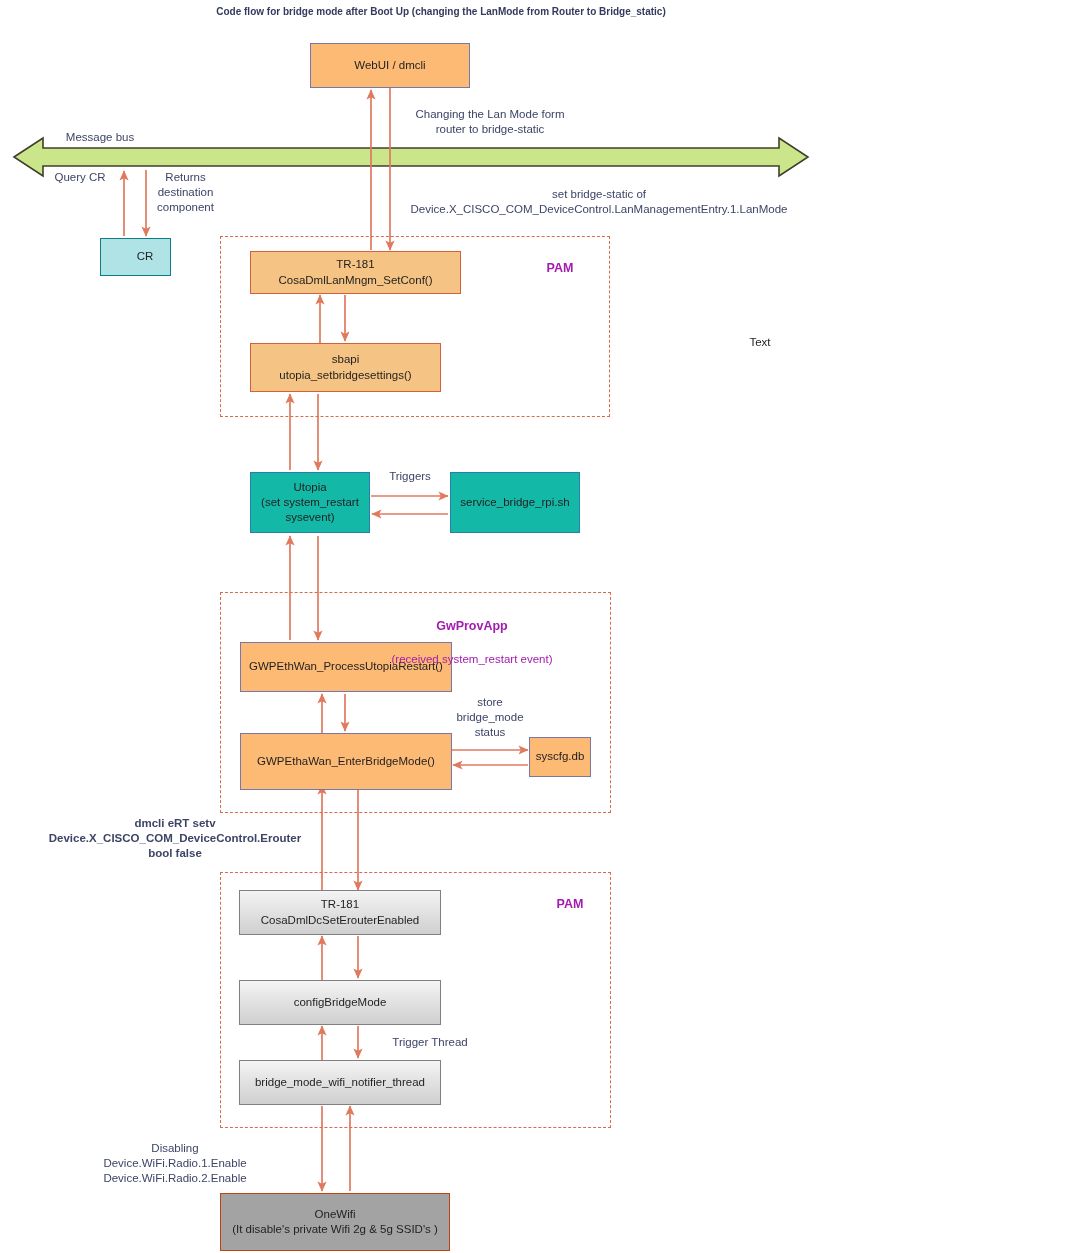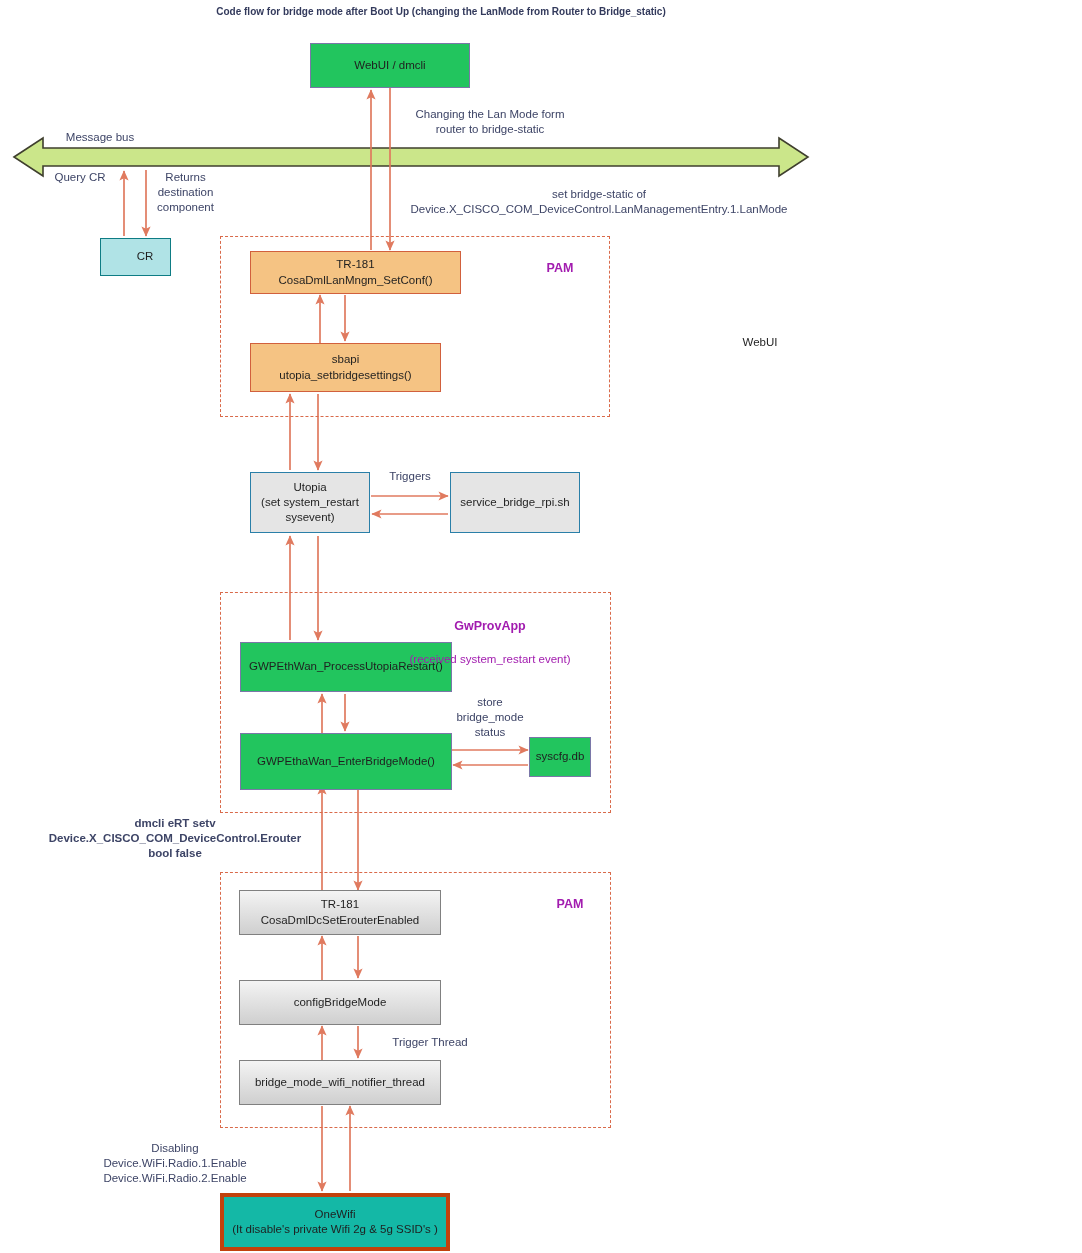--- a/index.html
+++ b/index.html
@@ -62,29 +62,29 @@
     position: absolute;
     left: 0; top: 6px;
     width: 882px;
     text-align: center;
     font-size: 10px;
     font-weight: bold;
     color: #333a5c;
     z-index: 7;
   }
   
-  .sk-lav { background: #22c55e; border: 1px solid #7a77a8; }
+  .sk-lav { background: #fdba74; border: 1px solid #7a77a8; }
   .sk-cyan { background: #b0e3e6; border: 1px solid #0e7c84; }
   .sk-orange { background: #f5c383; border: 1px solid #d1603d; }
-  .sk-blue { background: #e5e5e5; border: 1px solid #2a7fa8; }
+  .sk-blue { background: #14b8a6; border: 1px solid #2a7fa8; }
   .sk-gray {
     background: linear-gradient(to bottom, #f4f4f4 0%, #e3e3e3 45%, #cfcfcf 100%);
     border: 1px solid #808080;
   }
-  .sk-pink { background: #14b8a6; border: 4px solid #c2410c; }
+  .sk-pink { background: #a3a3a3; border: 1px solid #c2410c; }
   .dashbox {
     position: absolute;
     box-sizing: border-box;
     border: 1.4px dashed #d96a4a;
     z-index: 2;
   }
 </style>
 </head>
 <body>
 
@@ -142,21 +142,21 @@
   </g>
 </svg>
 
 <div class="dashbox" style="left:220px; top:236px; width:390px; height:181px;"></div>
 <div class="dashbox" style="left:220px; top:592px; width:391px; height:221px;"></div>
 <div class="dashbox" style="left:220px; top:872px; width:391px; height:256px;"></div>
 
 <div class="grp-title" style="left:500px; top:244px; width:120px;">
   <span>PAM</span>
 </div>
-<div class="grp-title" style="left:350px; top:602px; width:280px;">
+<div class="grp-title" style="left:332px; top:602px; width:280px;">
   <span>GwProvApp</span><br>
   <span class="grp-sub">(received system_restart event)</span>
 </div>
 <div class="grp-title" style="left:510px; top:880px; width:120px;">
   <span>PAM</span>
 </div>
 
 <div class="node sk-lav" style="left:310px; top:43px; width:160px; height:45px;">WebUI / dmcli</div>
 
 <div class="node sk-cyan" style="left:100px; top:238px; width:71px; height:38px;padding-left:23px;">CR</div>
@@ -196,21 +196,21 @@
 
 <div class="lbl" style="left:20px; top:170px; width:120px;">Query CR</div>
 
 <div class="lbl" style="left:133px; top:170px; width:105px;">Returns
 destination
 component</div>
 
 <div class="lbl" style="left:399px; top:187px; width:400px;">set bridge-static of
 Device.X_CISCO_COM_DeviceControl.LanManagementEntry.1.LanMode</div>
 
-<div class="lbl plain" style="left:720px; top:335px; width:80px;">WebUI</div>
+<div class="lbl plain" style="left:720px; top:335px; width:80px;">Text</div>
 
 <div class="lbl" style="left:370px; top:469px; width:80px;">Triggers</div>
 
 <div class="lbl" style="left:440px; top:695px; width:100px;">store
 bridge_mode
 status</div>
 
 <div class="lbl" style="left:40px; top:816px; width:270px;font-weight:bold;">dmcli eRT setv
 Device.X_CISCO_COM_DeviceControl.Erouter
 bool false</div>

